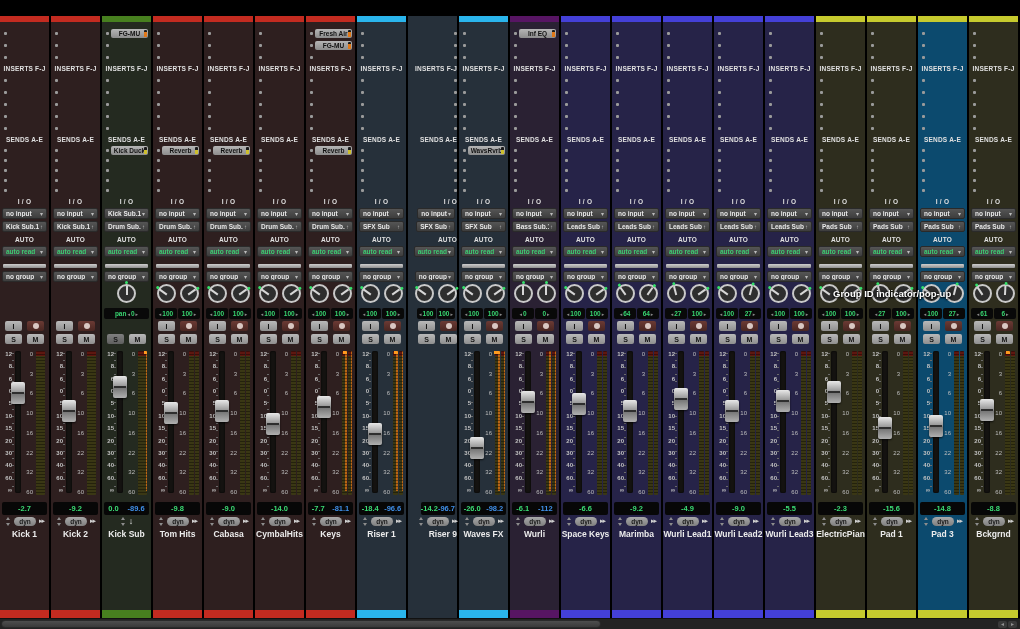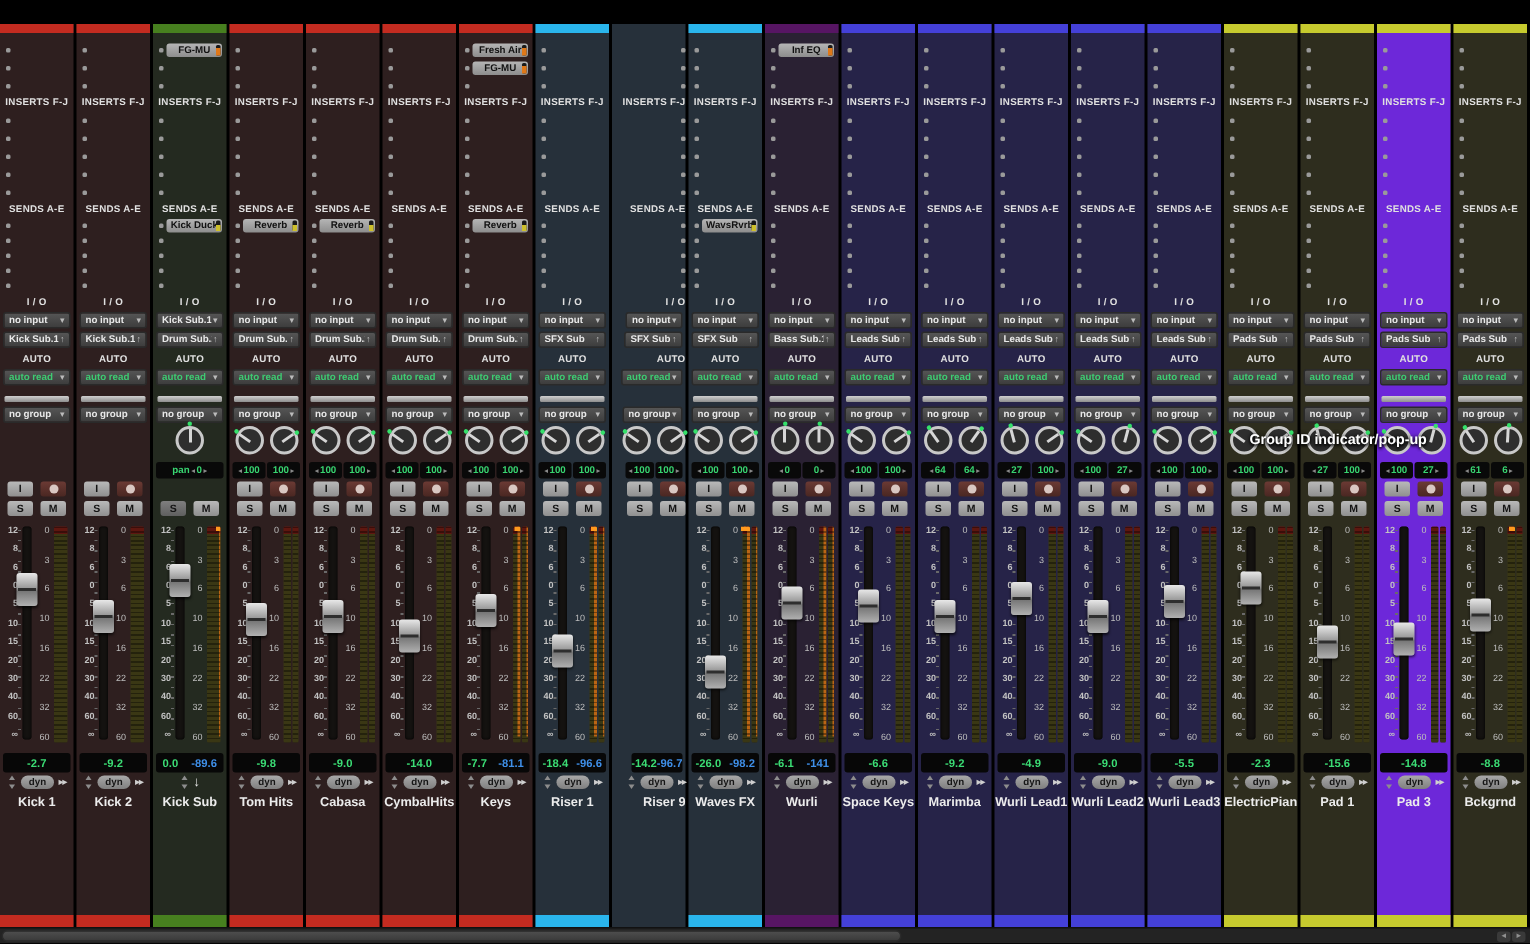--- a/index.html
+++ b/index.html
@@ -1766,21 +1766,21 @@
             <div class="mbar half">
               <span class="peakline"></span>
             </div>
            <div class="mbar half">
               <span class="peakline"></span>
             </div>
           </div>
         </div>
         <div class="voldisp">
         <span class="v">-6.1</span>
-          <span class="pk">-141</span>
+          <span class="pk">-112</span>
         </div>
         <div class="dynrow">
           <span class="spin">
             <b class="up"></b>
             <b class="dn"></b>
           </span>
           <span class="dynpill">dyn</span>
           <span class="ffwd">▸▸</span>
         </div>
         <div class="tname">Wurli</div>
@@ -2837,21 +2837,21 @@
             <b class="up"></b>
             <b class="dn"></b>
           </span>
           <span class="dynpill">dyn</span>
           <span class="ffwd">▸▸</span>
         </div>
         <div class="tname">Pad 1</div>
         <div class="filler"></div>
         <div class="cbar2" style="background:#c6ca2e"></div>
       </div>
-      <div class="strip" style="background: #6d28d9; justify-content: space-between;">
+      <div class="strip" style="background: #0c4a6e; justify-content: space-between;">
         <div class="cbar" style="background:#c6ca2e"></div>
         <div style="height:5px"></div>
         <div class="slot ">
     <span class="dot"></span>
         </div>
         <div class="slot ">
     <span class="dot"></span>
         </div>
         <div class="slot ">
     <span class="dot"></span>

